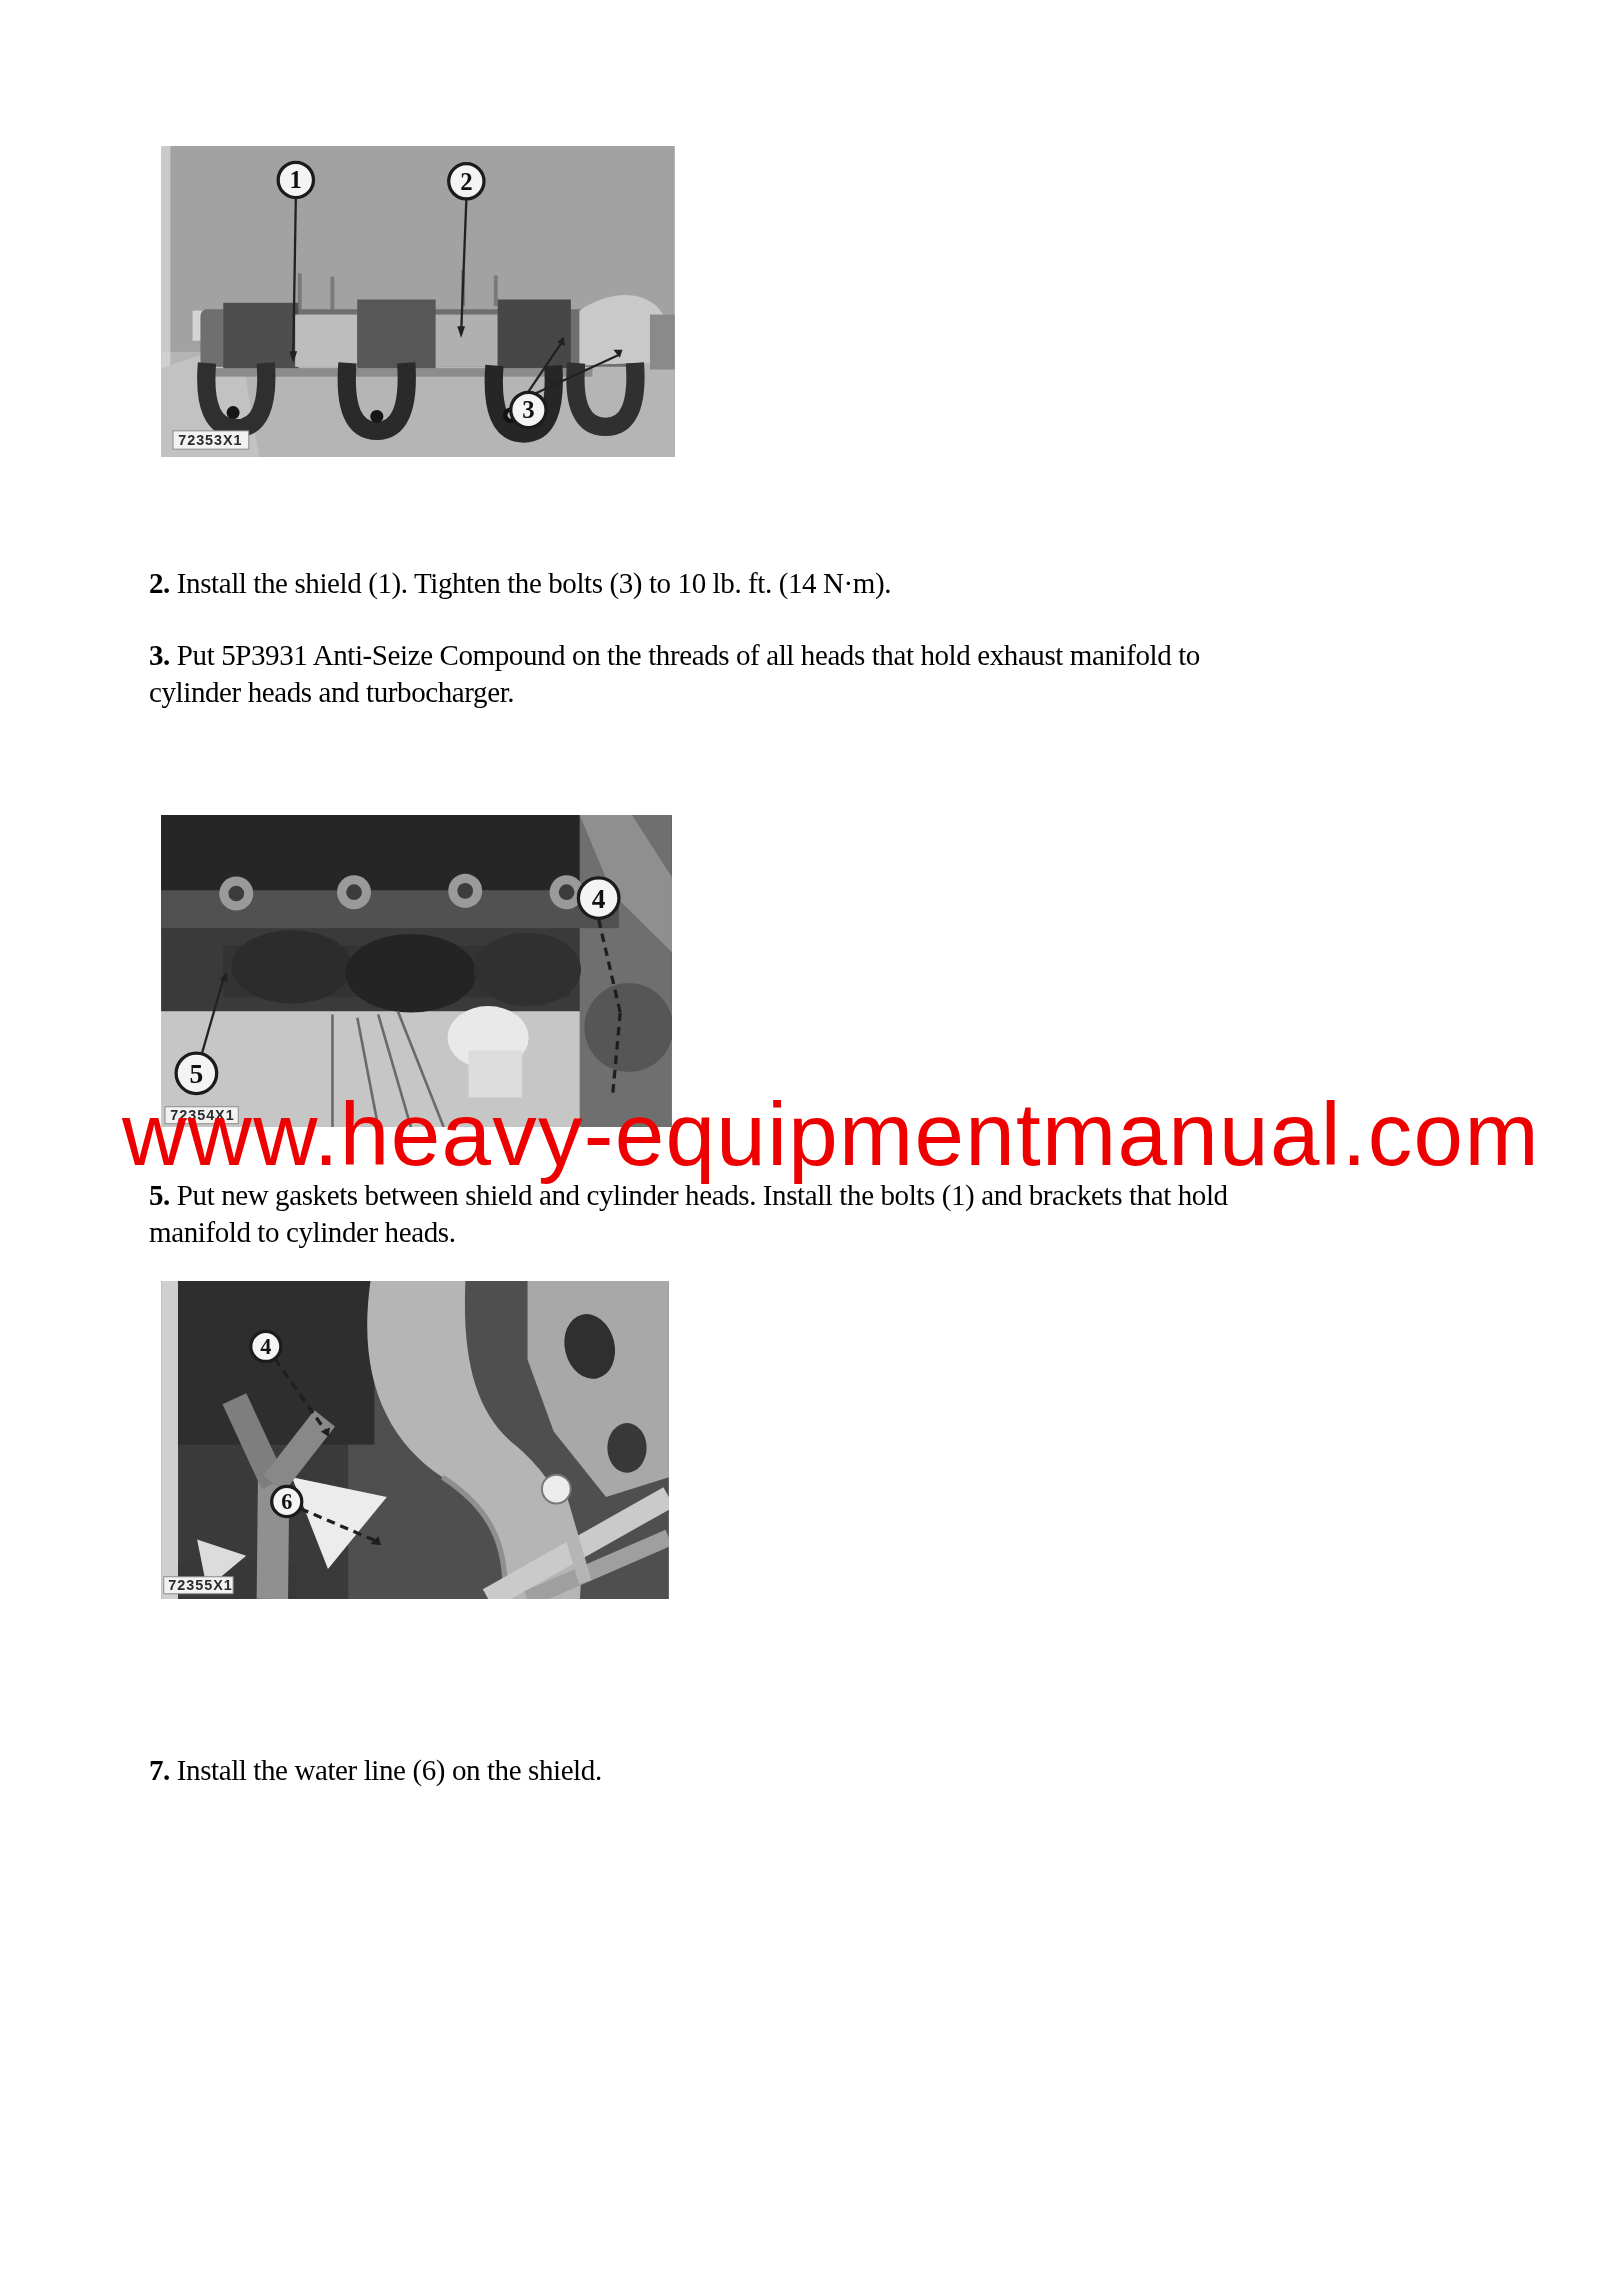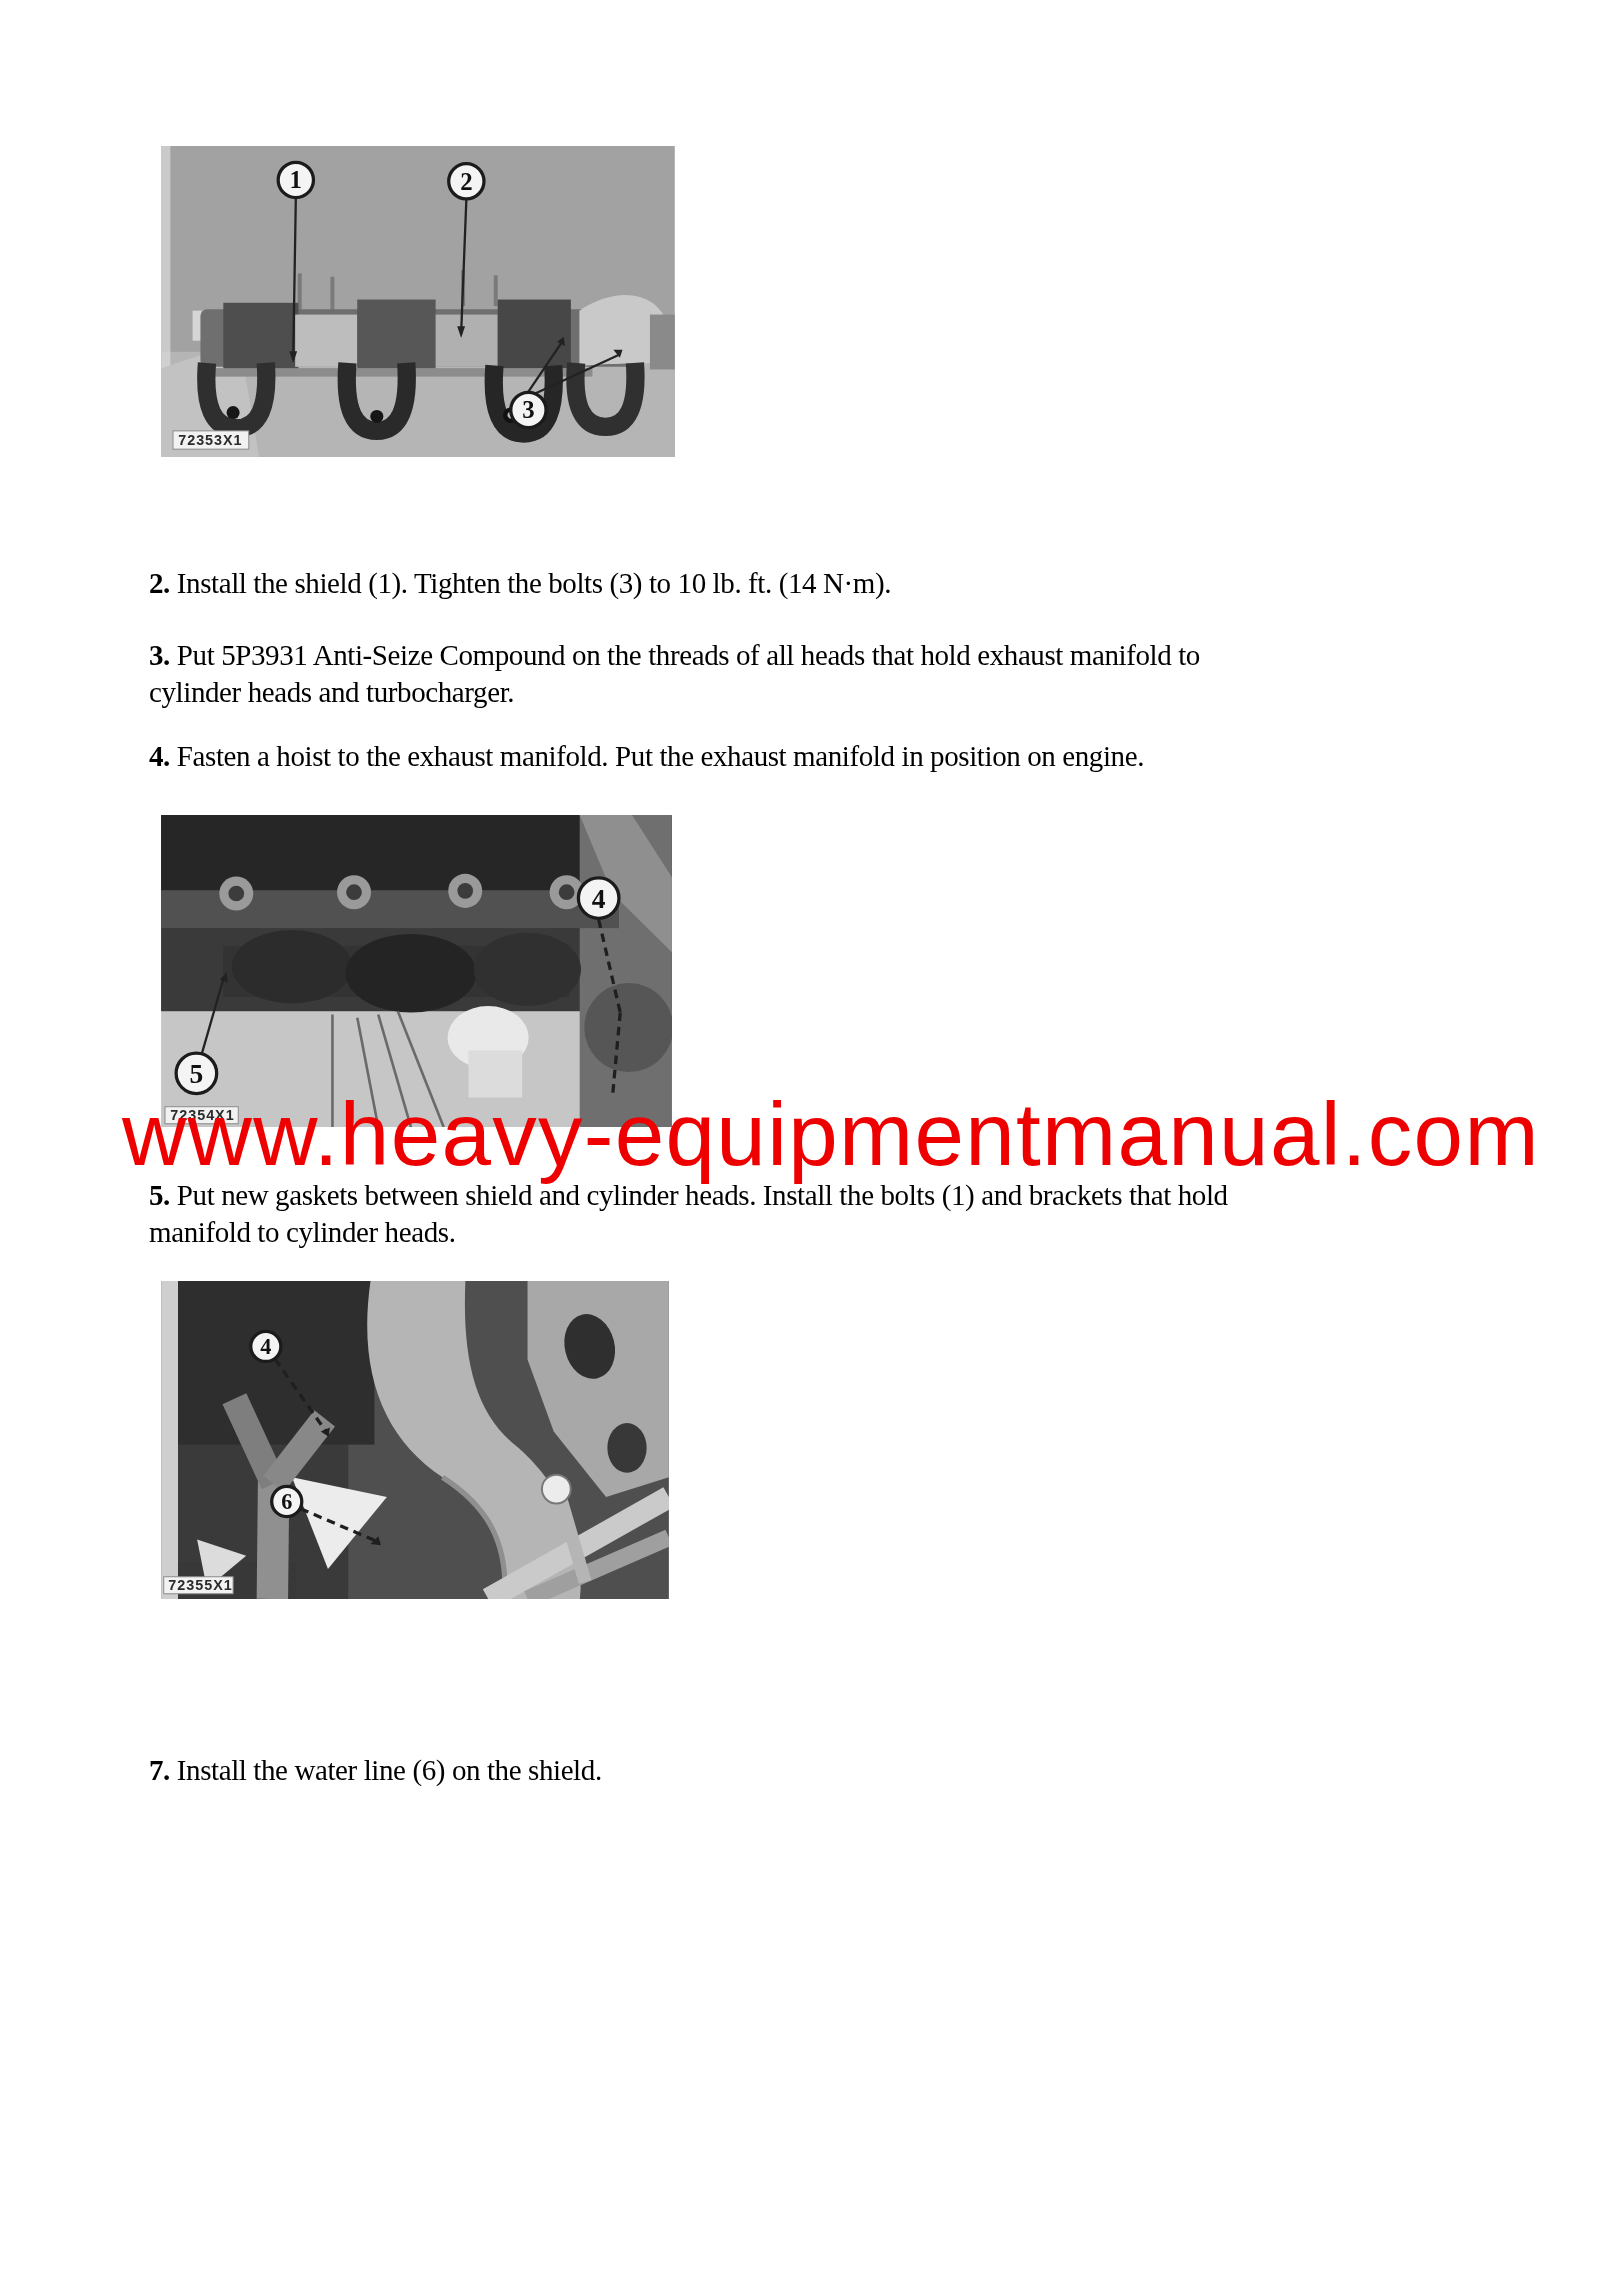--- a/index.html
+++ b/index.html
@@ -89,24 +89,20 @@
 
   <p class="step" style="top:565px">
     <b>2.</b>
     <span>Install the shield (1). Tighten the bolts (3) to 10 lb. ft. (14 N·m).</span>
   </p>
   <p class="step" style="top:637px">
     <b>3.</b>
     <span>Put 5P3931 Anti-Seize Compound on the threads of all heads that hold exhaust manifold to</span><br>
     <span>cylinder heads and turbocharger.</span>
   </p>
-  <p class="step" style="top:738px">
-    <b>4.</b>
-    <span>Fasten a hoist to the exhaust manifold. Put the exhaust manifold in position on engine.</span>
-  </p>
 
   <svg class="fig" style="left:161px;top:815px;" width="511" height="312" viewBox="0 0 781 477">
     <g>
       <rect width="781" height="477" fill="#c6c6c6"></rect>
       <rect width="781" height="300" fill="#3a3a3a"></rect>
       <rect width="781" height="120" fill="#262626"></rect>
       <rect x="640" width="141" height="477" fill="#6f6f6f"></rect>
       <polygon points="640,0 720,0 781,95 781,210 690,120" fill="#8f8f8f"></polygon>
     </g>
     <g>

